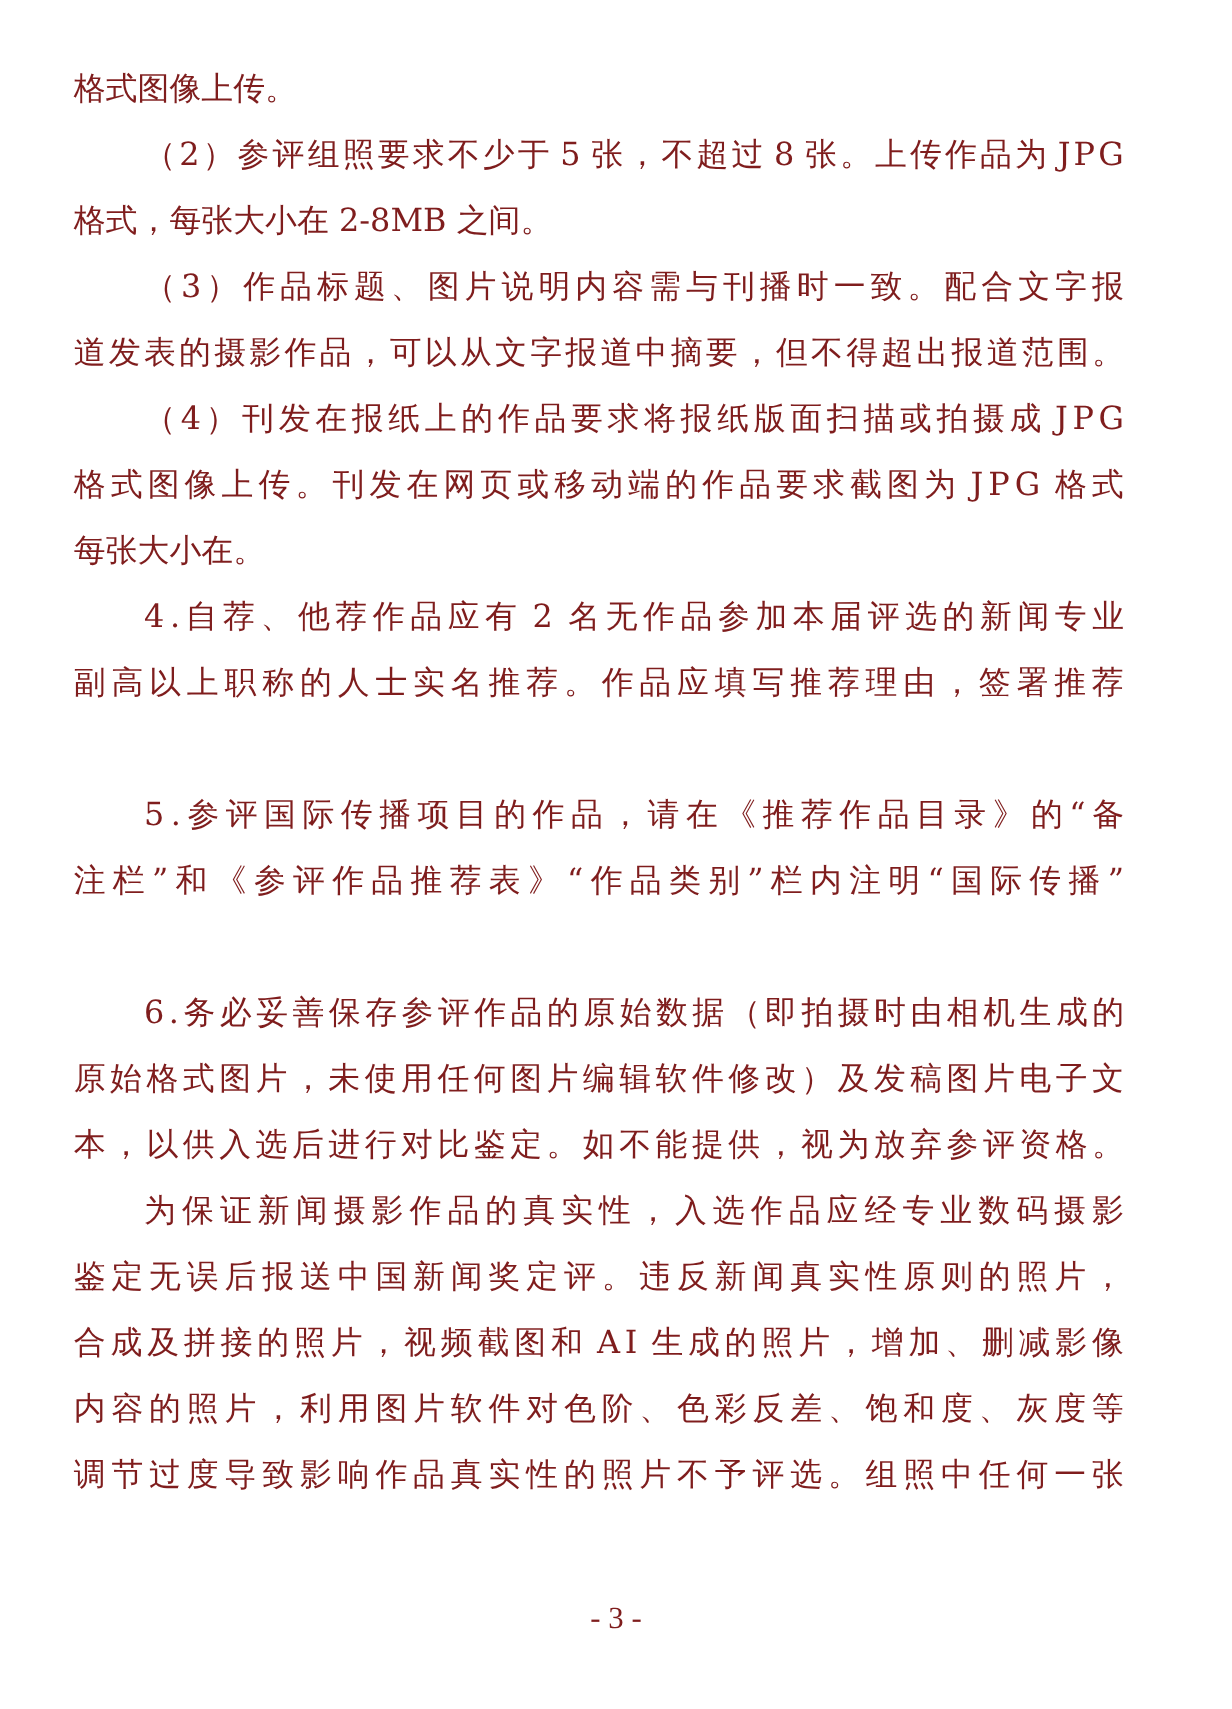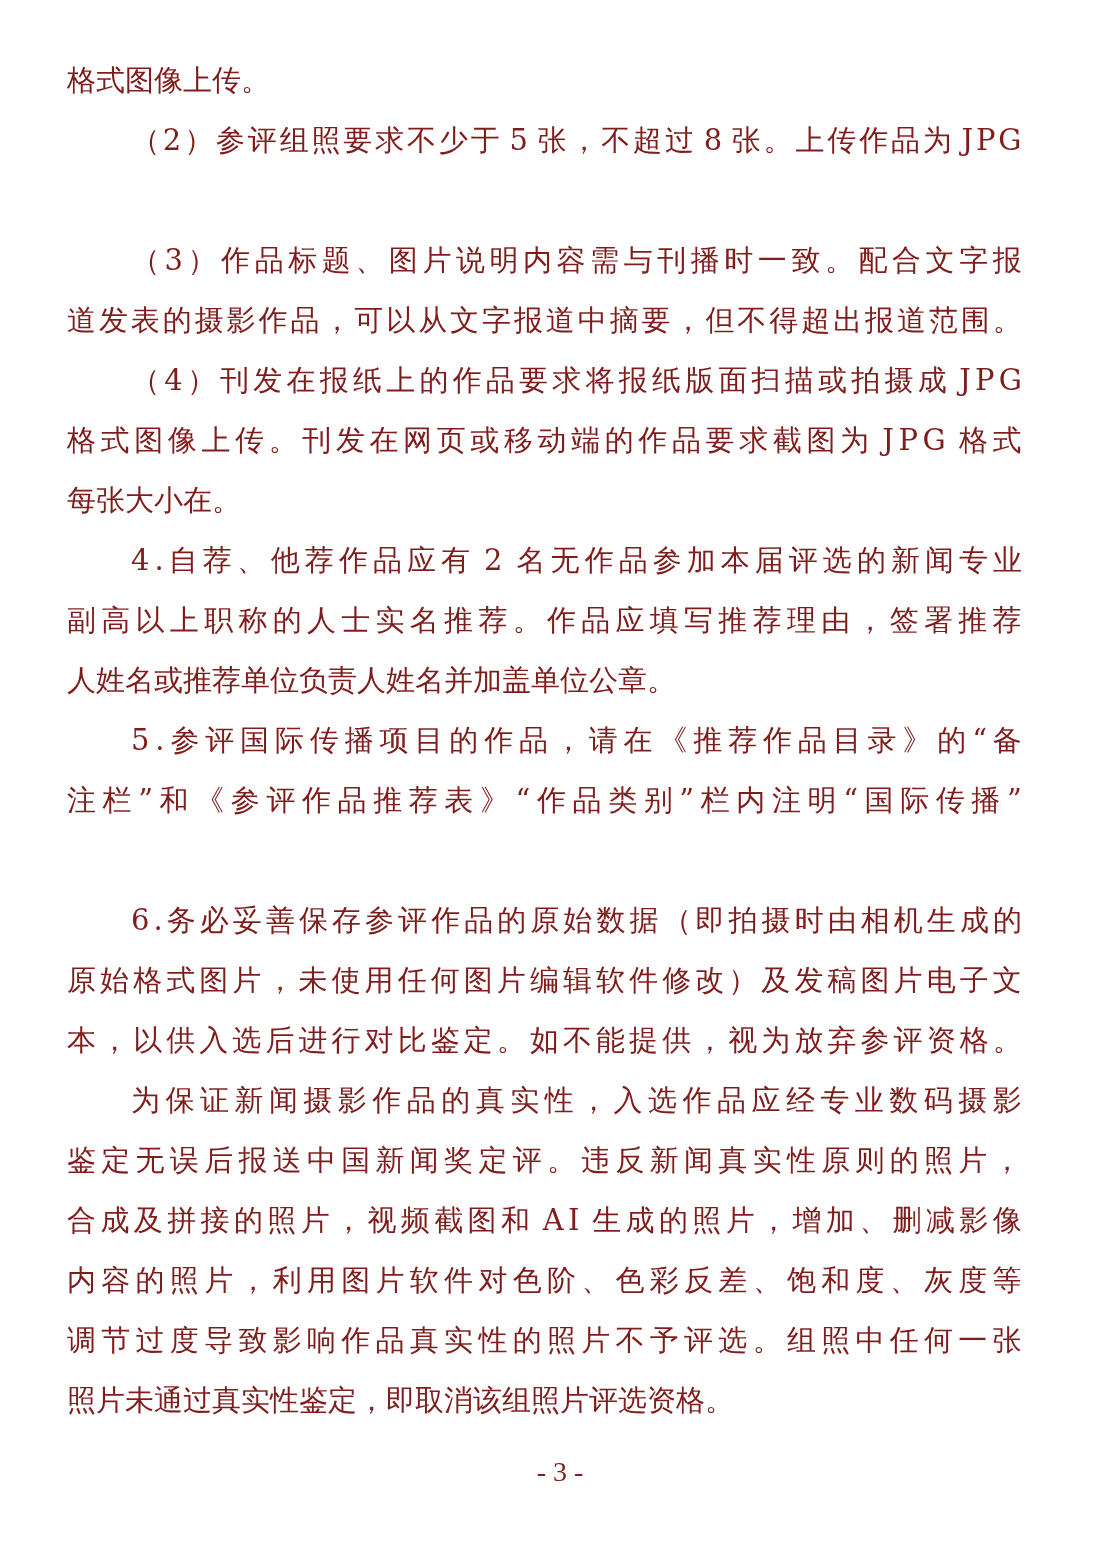--- a/index.html
+++ b/index.html
@@ -59,20 +59,21 @@
       <span>上</span>
       <span>传</span>
       <span>作</span>
       <span>品</span>
       <span>为</span>
       <span style="width: 4px;">&nbsp;</span>
       <span>J</span>
       <span>P</span>
       <span>G</span>
     </div>
+  <div class="line last" style="top:180px">格式，每张大小在 2-8MB 之间。</div>
   <div class="line indent" style="top: 240px; display: flex; justify-content: space-between;">
       <span>（</span>
       <span>3</span>
       <span>）</span>
       <span>作</span>
       <span>品</span>
       <span>标</span>
       <span>题</span>
       <span>、</span>
       <span>图</span>
@@ -246,21 +247,20 @@
       <span>推</span>
       <span>荐</span>
       <span>理</span>
       <span>由</span>
       <span>，</span>
       <span>签</span>
       <span>署</span>
       <span>推</span>
       <span>荐</span>
     </div>
-  <div class="line last" style="top:660px">人姓名或推荐单位负责人姓名并加盖单位公章。</div>
   <div class="line indent" style="top: 720px; display: flex; justify-content: space-between;">
       <span>5</span>
       <span>.</span>
       <span>参</span>
       <span>评</span>
       <span>国</span>
       <span>际</span>
       <span>传</span>
       <span>播</span>
       <span>项</span>
@@ -550,16 +550,15 @@
       <span>选</span>
       <span>。</span>
       <span>组</span>
       <span>照</span>
       <span>中</span>
       <span>任</span>
       <span>何</span>
       <span>一</span>
       <span>张</span>
     </div>
-  <div class="line last" style="top:1380px">照片未通过真实性鉴定，即取消该组照片评选资格。</div>
 
   <div class="page-number">- 3 -</div>
 </div>
 
 </body></html>

